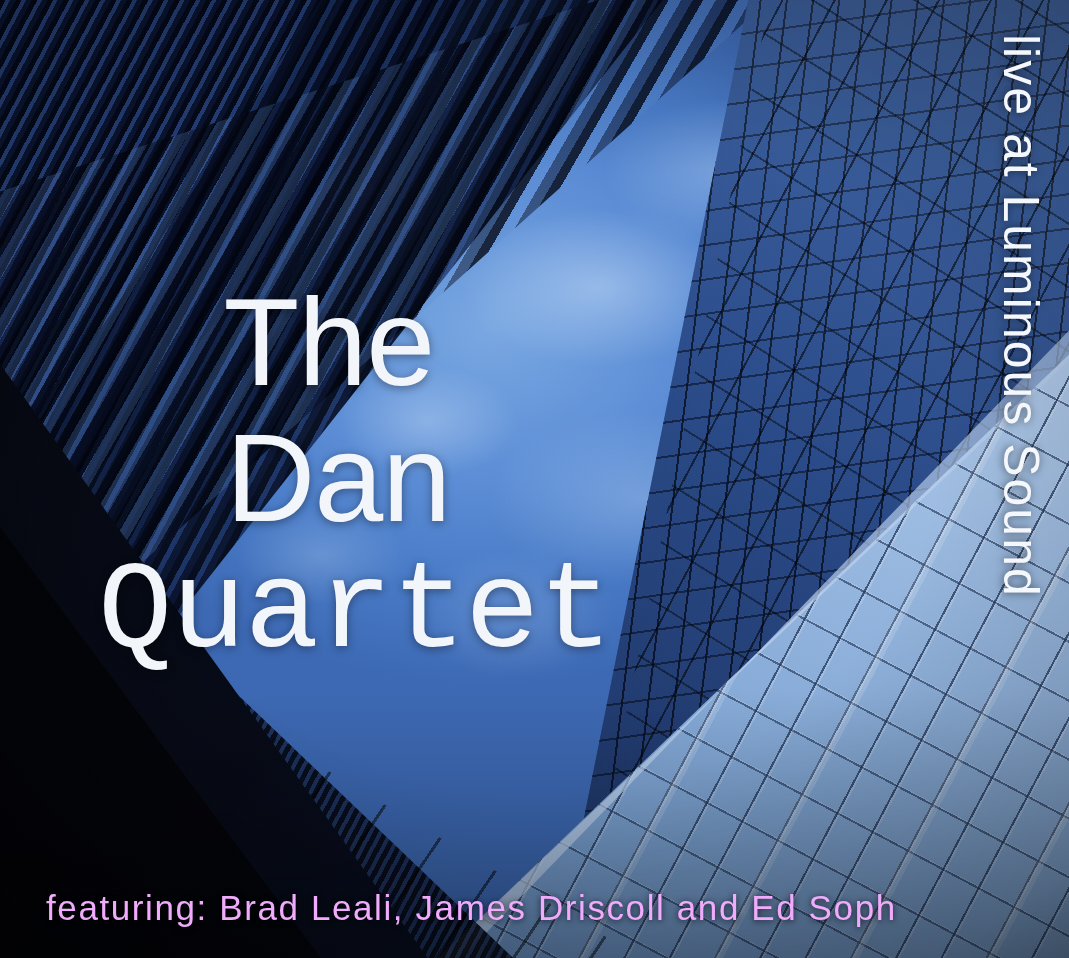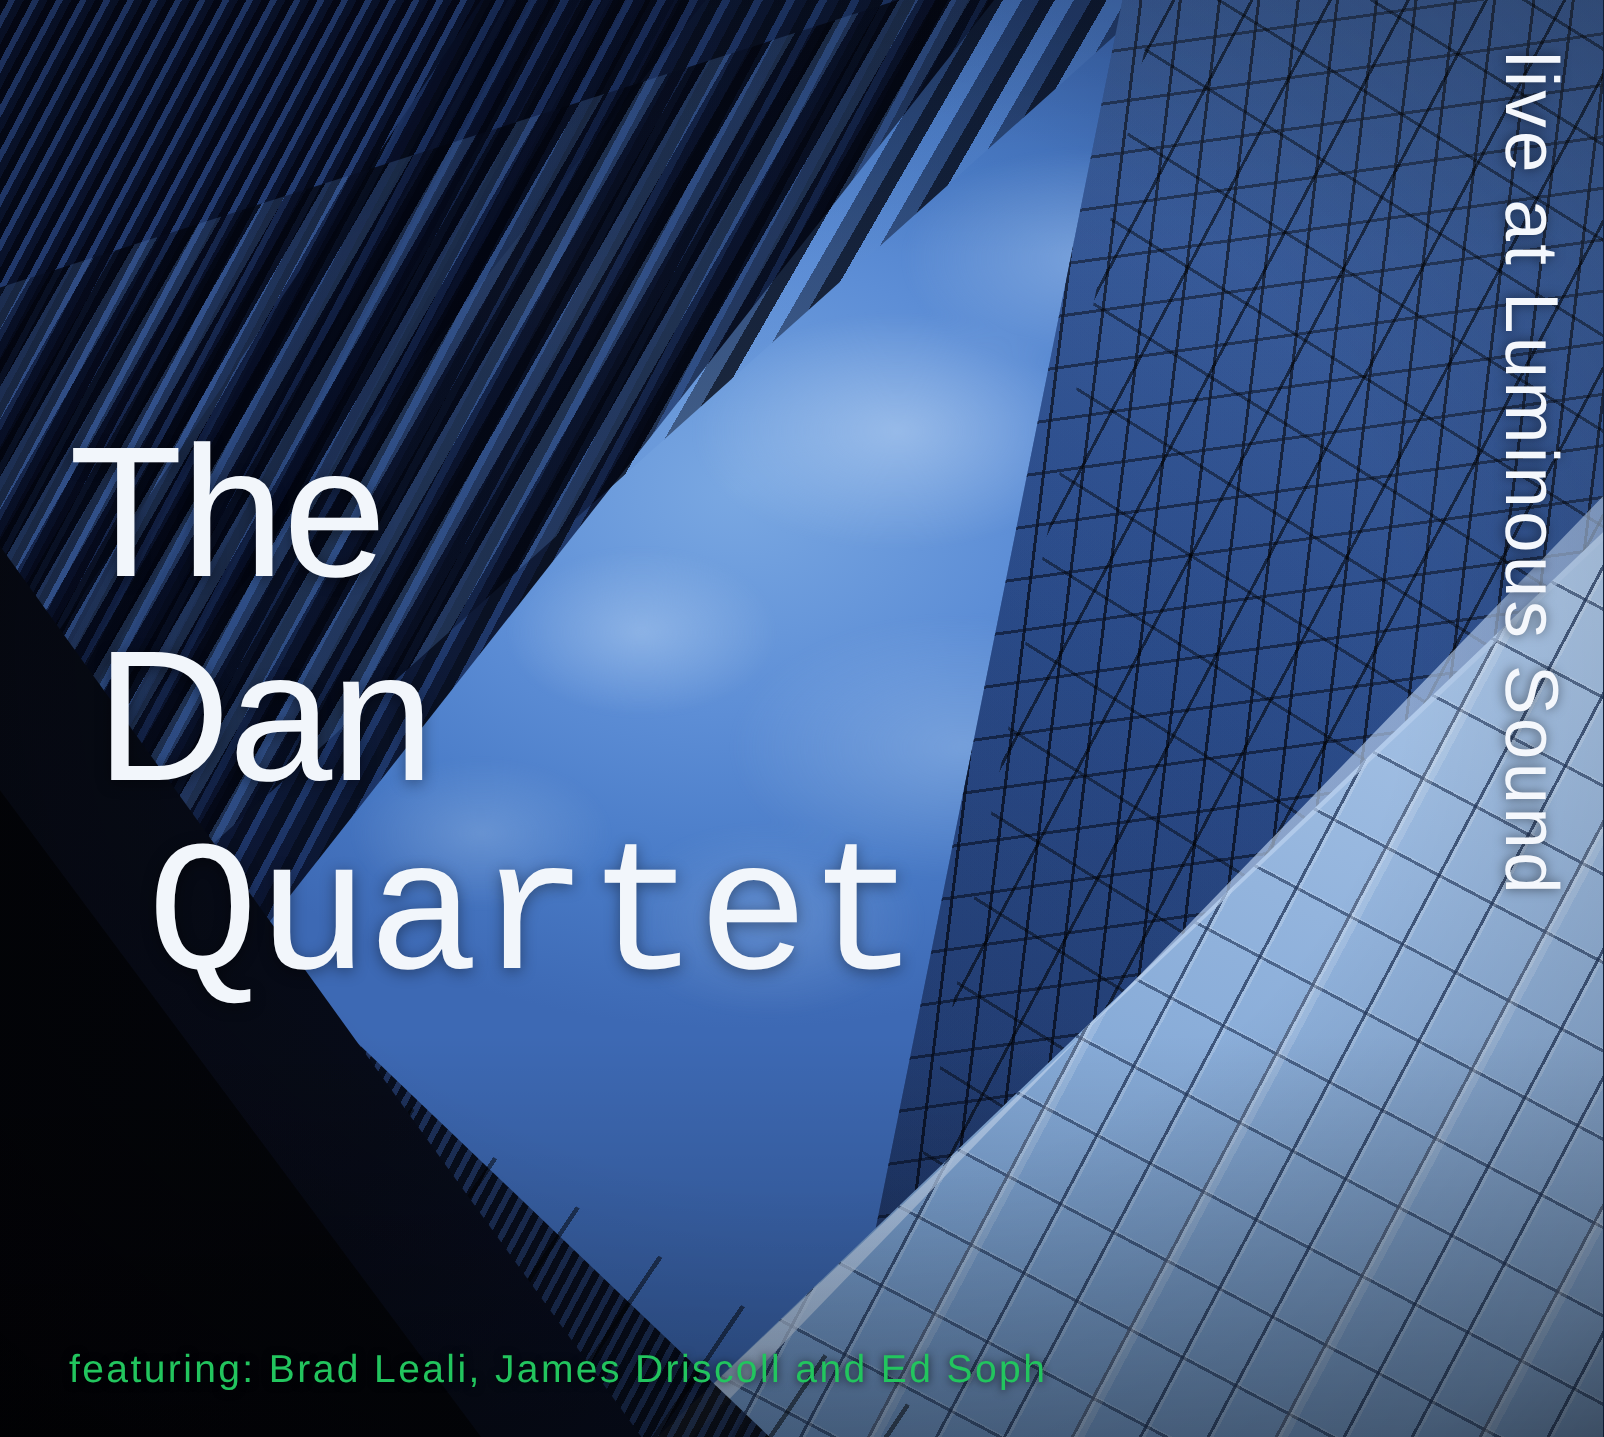--- a/index.html
+++ b/index.html
@@ -158,44 +158,45 @@
     background:
       radial-gradient(ellipse 900px 800px at 50% 45%, rgba(0,0,0,0) 45%, rgba(0,0,0,.22) 80%, rgba(0,0,0,.48) 100%),
       linear-gradient(180deg, rgba(0,0,0,.10) 0%, rgba(0,0,0,0) 18%, rgba(0,0,0,0) 72%, rgba(0,0,0,.30) 100%);
   }
 
   
   .title-block{
     position:absolute;
     left:46px;top:282px;
     z-index:40;
+    text-align:center;
   }
   .title-line{
     color:#f2f6fb;
     font-family:"Liberation Sans", sans-serif;
     font-weight:300;
     font-size:124px;
     line-height:0.98;
     letter-spacing:-1px;
     margin:0 0 14px 0;
     text-shadow:0 2px 10px rgba(0,0,0,.40);
     white-space:nowrap;
   }
   .title-line.indent1{margin-left:18px;}
   .title-line.indent2{margin-left:36px;}
   .title-line.indent3{margin-left:52px;font-family:Liberation Mono, monospace;}
 
   .featuring{
     position:absolute;
     left:46px;bottom:30px;
     z-index:40;
-    color:#22c55e;
+    color:#f0abfc;
     font-family:"Liberation Sans", sans-serif;
     font-weight:400;
-    font-size:26px;
+    font-size:35px;
     letter-spacing:1.6px;
     white-space:nowrap;
     text-shadow:0 1px 6px rgba(0,0,0,.75);
   }
 
   .subtitle-vertical{
     position:absolute;
     right:16px;top:34px;
     z-index:40;
     width:64px;height:890px;

